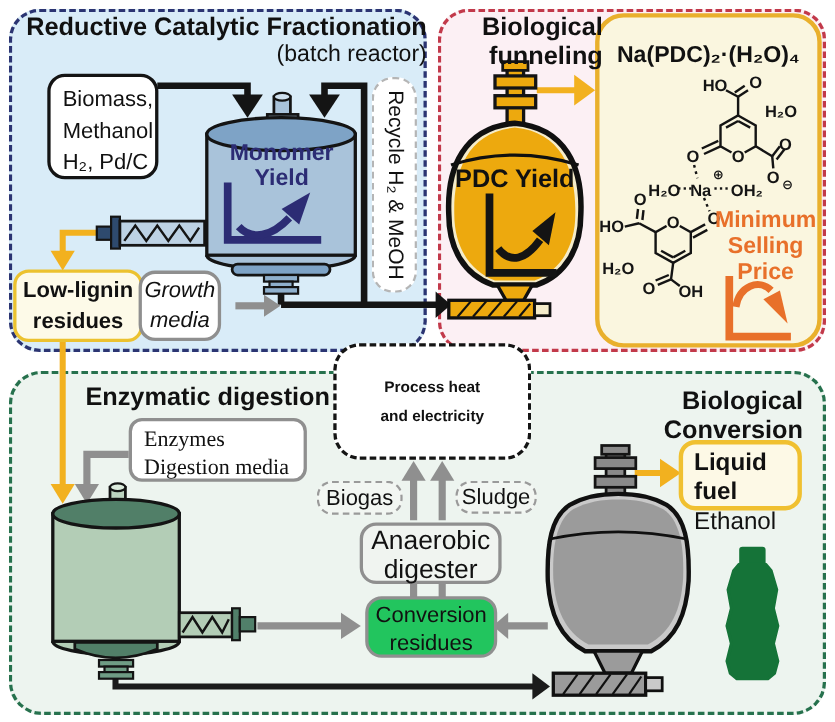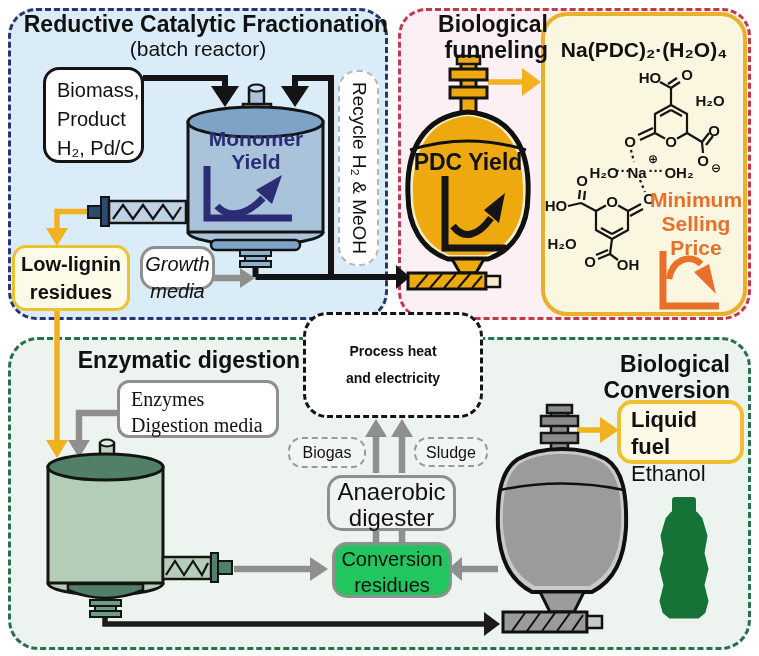--- a/index.html
+++ b/index.html
@@ -15,21 +15,21 @@
   .abs{position:absolute;box-sizing:border-box;}
   .ttl{font-weight:bold;font-size:23px;color:#111;text-align:right;line-height:26px;}
   .sub{font-size:21px;color:#111;text-align:center;}
   .lbl-box{background:#ffffff;border:3px solid #8f8f8f;border-radius:13px;
            font-size:20px;color:#111;line-height:27px;}
   .blk-box{background:#ffffff;border:3.5px solid #141414;border-radius:16px;
            font-size:20px;color:#111;line-height:29px;padding:6px 0 0 11px;}
   .ylw-box{background:#fdfae8;border:3.5px solid #ecc22f;border-radius:14px;
            font-weight:bold;font-size:20px;color:#111;text-align:center;line-height:28px;padding-top:2px;}
   .dash-pill{background:#f2f6f2;border:2px dashed #9a9a9a;border-radius:14px;
-           font-size:16px;color:#111;text-align:center;}
+           font-size:20px;color:#111;text-align:center;}
   .vessel-text{font-weight:bold;text-align:center;}
   .z3{z-index:3;} .z1{z-index:1;}
   svg.layer{position:absolute;left:0;top:0;z-index:2;}
   .chem{font:bold 15px "Liberation Sans","DejaVu Sans",sans-serif;fill:#141414;}
   .chem-s{font:bold 12px "Liberation Sans","DejaVu Sans",sans-serif;fill:#141414;}
   .prod-box{background:#faf6df;border:4px solid #e9b02c;border-radius:26px;}
   .msp{color:#e8702a;font-weight:bold;font-size:21px;text-align:center;line-height:24px;}
 </style>
 </head>
 <body>
@@ -262,44 +262,44 @@
       <rect x="587" y="616" width="15" height="12" fill="#c9c9c9" stroke="#101010" stroke-width="2.5"></rect>
     </g>
 
     <g>
       <rect x="672" y="497" width="24" height="17" rx="3" fill="#157338"></rect>
       <polygon points="672,513 696,513 701,519 706,536 703,553 707,569 703,585 707,601 704,612 698,617 670,617 664,612 661,601 665,585 661,569 665,553 662,536 667,519" fill="#157338" stroke="#157338" stroke-width="3" stroke-linejoin="round"></polygon>
     </g>
   </svg>
 
   <div class="abs ttl z3" style="left:8px;top:11px;width:380px;">Reductive Catalytic Fractionation</div>
-  <div class="abs sub z3" style="left:8px;top:37px;width:380px;">(batch reactor)</div>
+  <div class="abs sub z3" style="left:8px;top:37px;width:380px;text-align:right;">(batch reactor)</div>
 
   <div class="abs blk-box z3" style="left:43px;top:67px;width:101px;height:96px;">
     <span style="display:block">Biomass,</span>
-    <span style="display:block">Product</span>
+    <span style="display:block">Methanol</span>
     <span style="display:block">H₂, Pd/C</span>
   </div>
 
   <div class="abs vessel-text z3" style="left:196px;top:127px;width:120px;font-size:21px;line-height:23px;color:#2c2c74;">
     <span style="display:block">Monomer</span>
     <span style="display:block">Yield</span>
   </div>
 
   <div class="abs z3" style="left:338px;top:70px;width:41px;height:196px;background:#ffffff;
         border:2px dashed #b5b5b5;border-radius:19px;display:flex;align-items:center;justify-content:center;">
     <span style="writing-mode:vertical-rl;font-size:19px;color:#111;white-space:nowrap;">Recycle H₂ &amp; MeOH</span>
   </div>
 
   <div class="abs ylw-box z3" style="left:12px;top:245px;width:118px;height:66px;">
     <span style="display:block">Low-lignin</span>
     <span style="display:block">residues</span>
   </div>
 
-  <div class="abs lbl-box z3" style="left:140px;top:246px;width:75px;height:44px;border-radius:15px;
+  <div class="abs lbl-box z3" style="left:126px;top:246px;width:75px;height:64px;border-radius:15px;
         font-style:italic;text-align:center;padding-top:2px;">
     <span style="display:block">Growth</span>
     <span style="display:block">media</span>
   </div>
 
   <div class="abs ttl z3" style="left:400px;top:11px;width:148px;">
     <span style="display:block">Biological</span>
     <span style="display:block">funneling</span>
   </div>
   <div class="abs vessel-text z3" style="left:406px;top:149px;width:124px;font-size:23px;color:#111;">PDC Yield</div>
@@ -334,19 +334,19 @@
     <span style="display:block">Anaerobic</span>
     <span style="display:block">digester</span>
   </div>
 
   <div class="abs lbl-box z3" style="left:332px;top:542px;width:120px;height:56px;border-radius:15px;
         background:#22c55e;text-align:center;padding-top:1px;font-size:20px;line-height:26px;">
     <span style="display:block">Conversion</span>
     <span style="display:block">residues</span>
   </div>
 
-  <div class="abs z3" style="left:617px;top:400px;width:127px;height:64px;background:#fdf9e6;
+  <div class="abs z3" style="left:617px;top:400px;width:112px;height:64px;background:#fdf9e6;
         border:4px solid #f0c030;border-radius:15px;padding:2px 0 0 10px;box-sizing:border-box;font-size:22px;color:#111;line-height:27px;">
     <span style="display:block;font-weight:bold;">Liquid fuel</span>
     <span style="display:block">Ethanol</span>
   </div>
 
 </div>
 
 </body></html>

